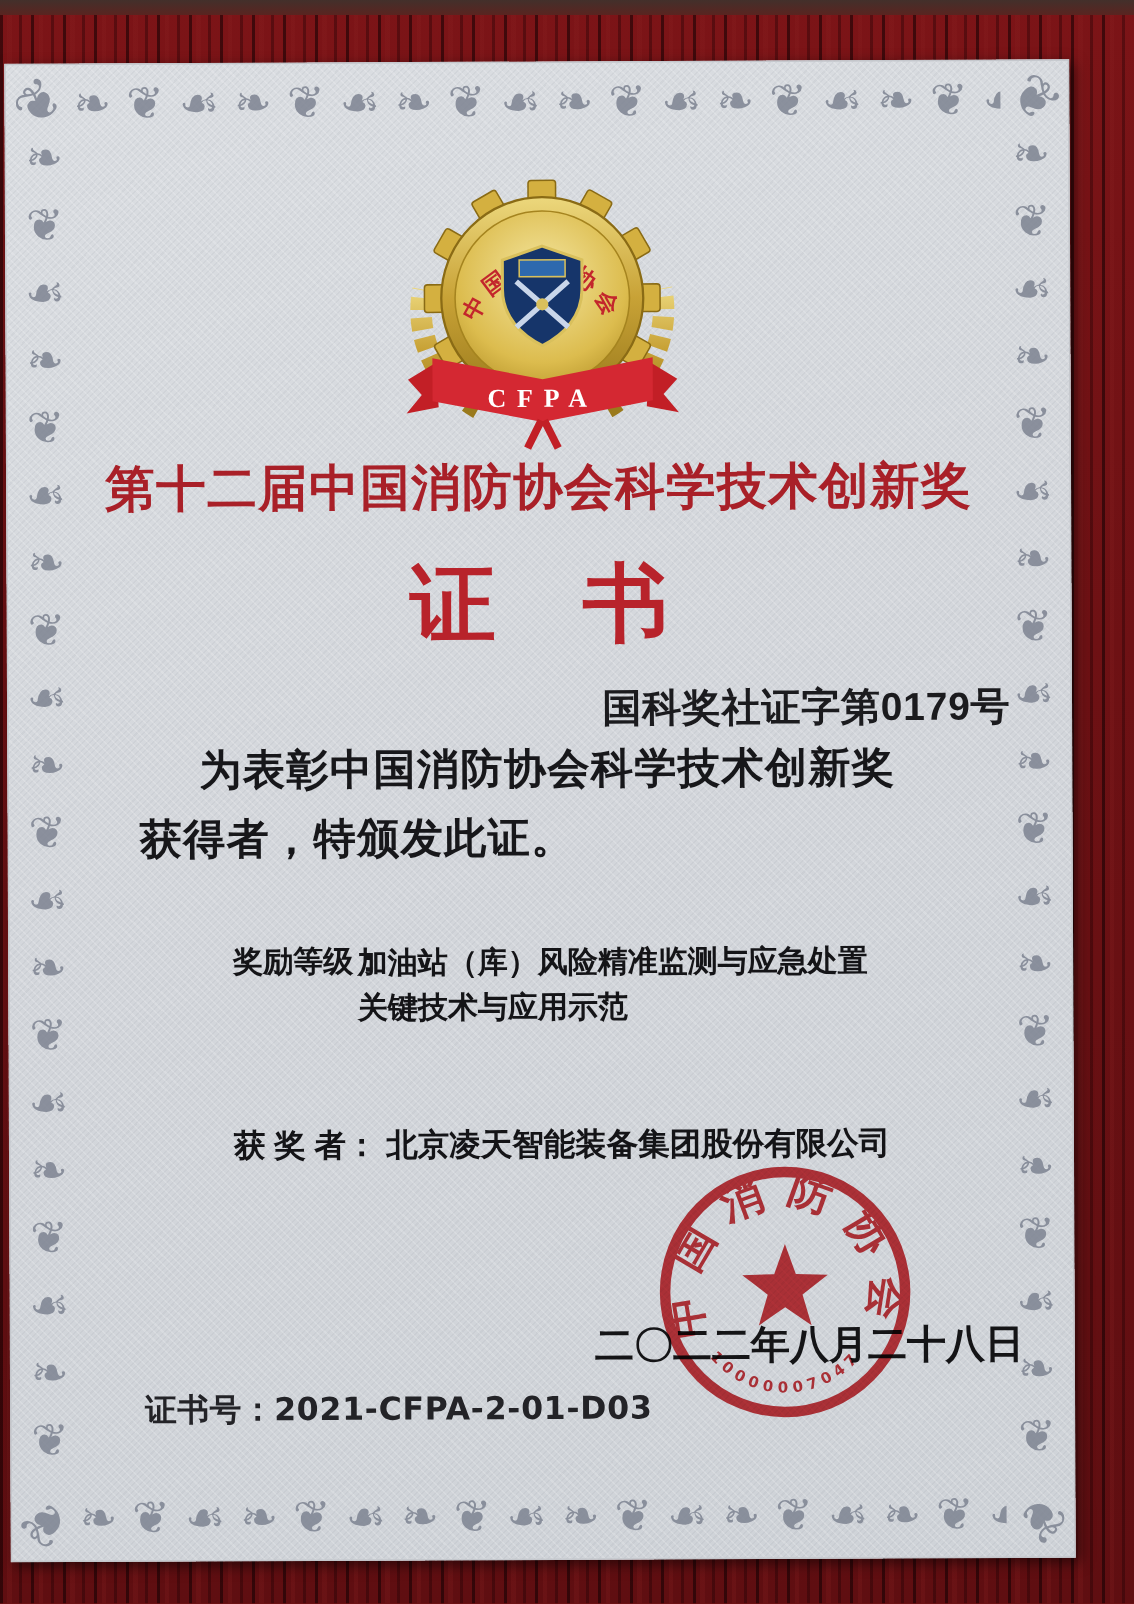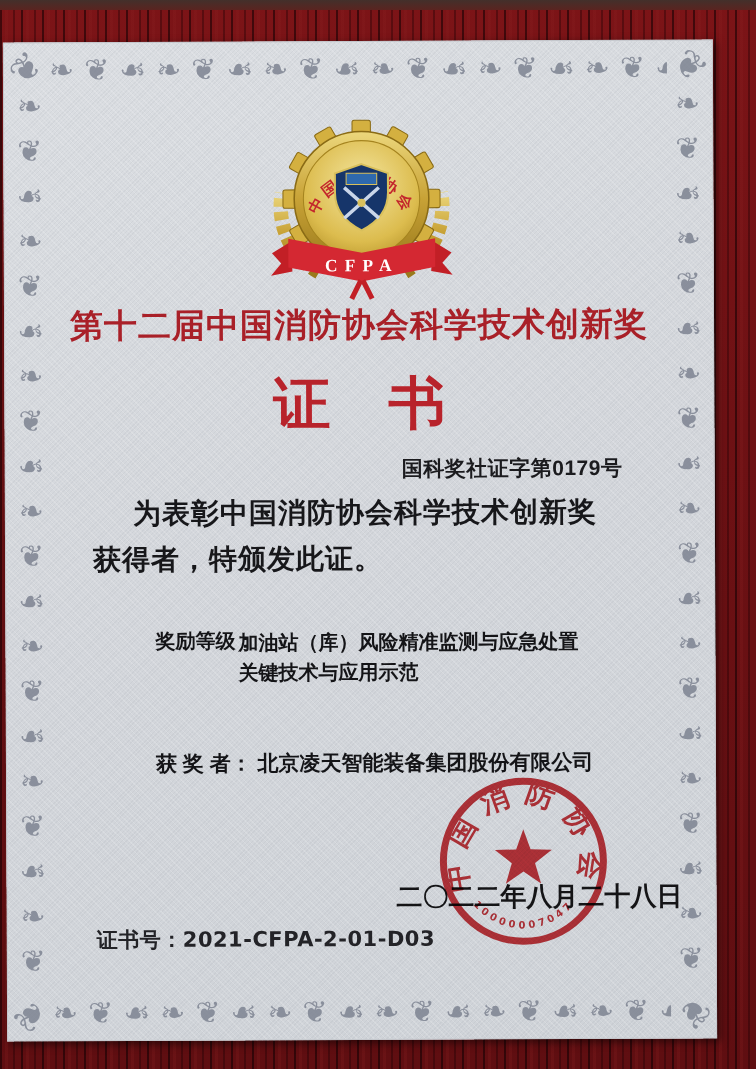--- a/index.html
+++ b/index.html
@@ -57,21 +57,21 @@
     font-family:"Liberation Serif","DejaVu Serif",serif;
     font-size:33px;font-weight:bold;color:#a92028;letter-spacing:1px;white-space:nowrap;
   }
   .cert-word{
     position:absolute;left:0;right:0;top:334px;display:flex;justify-content:center;gap:58px;
     font-family:"Liberation Serif","DejaVu Serif",serif;
     font-size:57px;font-weight:bold;color:#b8232b;line-height:1;
   }
   .issue-no{
     position:absolute;left:397px;top:414px;
-    font-size:21px;font-weight:bold;color:#1b1b1e;letter-spacing:.5px;white-space:nowrap;
+    font-size:26px;font-weight:bold;color:#1b1b1e;letter-spacing:.5px;white-space:nowrap;
   }
   .body-line{
     position:absolute;font-family:"Liberation Serif","DejaVu Serif",serif;
     font-size:28px;font-weight:bold;color:#17171a;letter-spacing:1px;white-space:nowrap;
   }
   .body-1{left:128px;top:453px;}
   .body-2{left:88px;top:499px;}
 
   .field{position:absolute;font-size:20px;font-weight:bold;color:#141417;white-space:nowrap;}
   .f-label{display:inline-block;}

